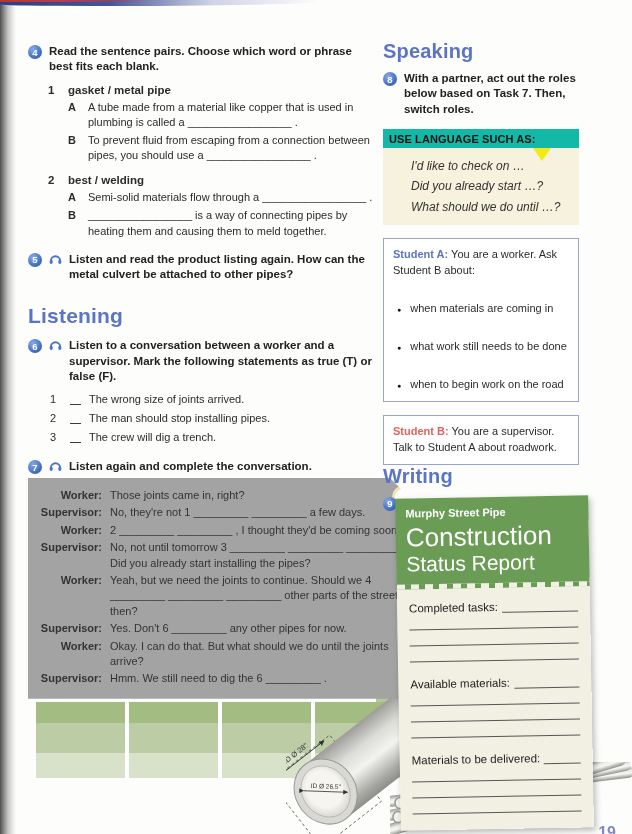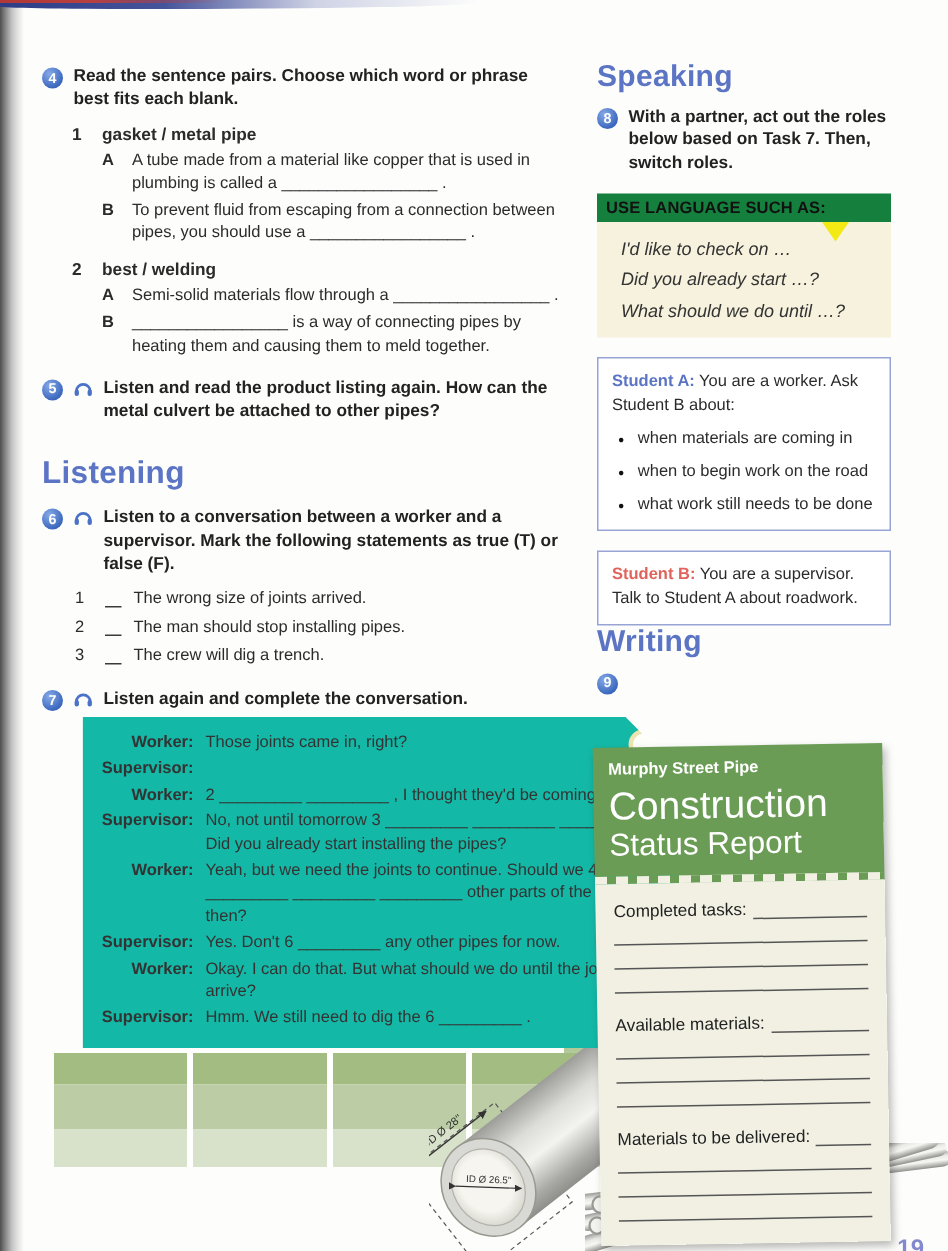--- a/index.html
+++ b/index.html
@@ -9,21 +9,21 @@
   .gutter{position:absolute;left:0;top:0;width:16px;height:834px;z-index:0;
     background:linear-gradient(90deg,#4e4e4e 0,#6f6f6f 2px,#9b9b9b 5px,#c4c4c4 8px,#e4e4e2 12px,#fdfdfc 16px);}
   .edge-navy{position:absolute;left:0;top:0;width:320px;height:6px;z-index:1;
     background:linear-gradient(90deg,#2c3c85 0,#46549b 110px,rgba(150,158,200,.45) 210px,rgba(150,158,200,0) 320px);
     border-radius:0 0 100% 40%;}
   .edge-red{position:absolute;left:0;top:0;width:150px;height:2px;z-index:2;
     background:linear-gradient(90deg,#b23737 0,#b84040 60px,rgba(184,64,64,0) 150px);}
 
   
   .col-left{position:absolute;left:28px;top:44px;width:350px;z-index:3;}
-  .col-right{position:absolute;left:398px;top:40px;width:196px;z-index:3;}
+  .col-right{position:absolute;left:383px;top:40px;width:196px;z-index:3;}
 
   
   .task{display:flex;gap:7px;align-items:flex-start;}
   .tnum{width:14px;height:14px;border-radius:50%;flex:0 0 14px;margin-top:1px;
     background:radial-gradient(circle at 35% 30%,#86aae7,#3a66bd 72%);
     color:#fff;font-size:9.5px;font-weight:bold;display:inline-flex;align-items:center;justify-content:center;}
   .ttext{font-weight:bold;font-size:11.5px;line-height:1.33;color:#222;}
   .hp{flex:0 0 13px;margin-top:1px;}
 
   
@@ -37,52 +37,52 @@
   .section-h{font-size:21px;font-weight:bold;color:#5b74c4;letter-spacing:.2px;}
 
   
   .stmts{margin:9px 0 0 22px;}
   .stmt{display:flex;align-items:flex-end;font-size:11px;margin-bottom:7px;}
   .stmt-num{width:20px;flex:0 0 20px;}
   .stmt-blank{width:11px;border-bottom:1.3px solid #3a3a3a;height:11px;margin-right:8px;flex:0 0 11px;}
 
   
   .conv{position:absolute;left:28px;top:478px;width:398px;z-index:3;
-    background:#14b8a6;padding:10px 10px 10px 6px;box-sizing:border-box;
+    background:#a3a3a3;padding:10px 10px 10px 6px;box-sizing:border-box;
     clip-path:polygon(0 0,calc(100% - 36px) 0,100% 36px,100% 100%,0 100%);
-    filter:drop-shadow(1px 2px 2px rgba(90,80,20,.25));margin-left:27px;}
+    filter:drop-shadow(1px 2px 2px rgba(90,80,20,.25));}
   .conv-hole{position:absolute;right:13px;top:8px;width:15px;height:15px;border-radius:50%;
     background:#fdfdfa;border:3px solid #ece4b0;box-shadow:0 1px 1px rgba(0,0,0,.15);}
   .conv-row{display:flex;gap:8px;font-size:11px;line-height:1.4;margin-bottom:2px;}
   .conv-spk{flex:0 0 68px;text-align:right;font-weight:bold;color:#333;}
   .conv-txt{flex:1;color:#333;}
 
   
   .tiles{position:absolute;left:36px;top:702px;width:372px;z-index:1;}
   .tile-row{height:21px;background:repeating-linear-gradient(90deg,var(--c) 0 89px,#ffffff 89px 93px);}
   .tile-row.r1{--c:#a3bc82;}
   .tile-row.r2{--c:#bccda6;height:30px;}
   .tile-row.r3{--c:#d8e1ca;height:25px;}
   .green-strip{position:absolute;left:376px;top:526px;width:26px;height:252px;z-index:1;
     background:linear-gradient(180deg,#d2dfc0 0,#b5c99b 45px,#8fae6d 100px,#a9c28c 160px,#cfdcc0 215px,#eaf0df 252px);}
 
   
   .r-task{display:flex;gap:7px;align-items:flex-start;margin-top:8px;}
-  .lang-bar{margin-top:12px;background:#15803d;color:#111;font-weight:800;font-size:11px;
+  .lang-bar{margin-top:12px;background:#14b8a6;color:#111;font-weight:800;font-size:11px;
     padding:4px 6px 3px;letter-spacing:.1px;}
-  .lang-box{position:relative;background:#f6f2dd;padding:8px 8px 8px 16px;}
+  .lang-box{position:relative;background:#f6f2dd;padding:8px 8px 8px 28px;}
   .lang-tri{position:absolute;right:28px;top:0;width:0;height:0;
     border-left:9px solid transparent;border-right:9px solid transparent;border-top:13px solid #f3ea15;}
   .lang-line{font-style:italic;font-size:12px;color:#333;line-height:1.7;}
 
   .stu-box{border:1px solid #98a4d4;background:#fff;padding:8px 9px;font-size:11px;line-height:1.45;margin-top:13px;}
   .stu-label{font-weight:bold;}
   .stu-a .stu-label{color:#5b74c4;}
   .stu-b .stu-label{color:#e0645c;}
-  .bullet{display:flex;margin-top:6px;}
+  .bullet{display:flex;margin-top:22px;}
   .bullet::before{content:"●";font-size:7px;margin:4px 9px 0 4px;color:#111;}
 
   
   .card{position:absolute;left:398px;top:497px;width:193px;z-index:5;
     transform:rotate(-1deg);box-shadow:2px 3px 6px rgba(0,0,0,.28);}
   .card-head{background:#6b9c55;color:#fff;padding:9px 10px 2px;}
   .card-company{font-size:11px;font-weight:bold;margin-bottom:5px;}
   .card-title1{font-size:26px;line-height:1.05;}
   .card-title2{font-size:21px;line-height:1.2;margin-bottom:6px;}
   .perf{height:5px;background-color:#6b9c55;
@@ -206,20 +206,21 @@
   </div>
 
   <div class="conv">
     <div class="conv-hole"></div>
     <div class="conv-row">
       <span class="conv-spk">Worker:</span>
       <span class="conv-txt">Those joints came in, right?</span>
     </div>
     <div class="conv-row">
       <span class="conv-spk">Supervisor:</span>
+      <span class="conv-txt">No, they're not 1 _________ _________ a few days.</span>
     </div>
     <div class="conv-row">
       <span class="conv-spk">Worker:</span>
       <span class="conv-txt">2 _________ _________ , I thought they'd be coming sooner.</span>
     </div>
     <div class="conv-row">
       <span class="conv-spk">Supervisor:</span>
       <span class="conv-txt">No, not until tomorrow 3 _________ _________ _________ . Did you already start installing the pipes?</span>
     </div>
     <div class="conv-row">
@@ -257,24 +258,24 @@
       <div class="lang-line">What should we do until …?</div>
     </div>
 
     <div class="stu-box stu-a">
       <span class="stu-label">Student A:</span>
       <span>You are a worker. Ask Student B about:</span>
       <div class="bullet">
           <span>when materials are coming in</span>
         </div>
       <div class="bullet">
+          <span>what work still needs to be done</span>
+        </div>
+      <div class="bullet">
           <span>when to begin work on the road</span>
-        </div>
-      <div class="bullet">
-          <span>what work still needs to be done</span>
         </div>
     </div>
 
     <div class="stu-box stu-b">
       <span class="stu-label">Student B:</span>
       <span>You are a supervisor. Talk to Student A about roadwork.</span>
     </div>
 
     <div class="section-h" style="font-size:20px;">Writing</div>
 

